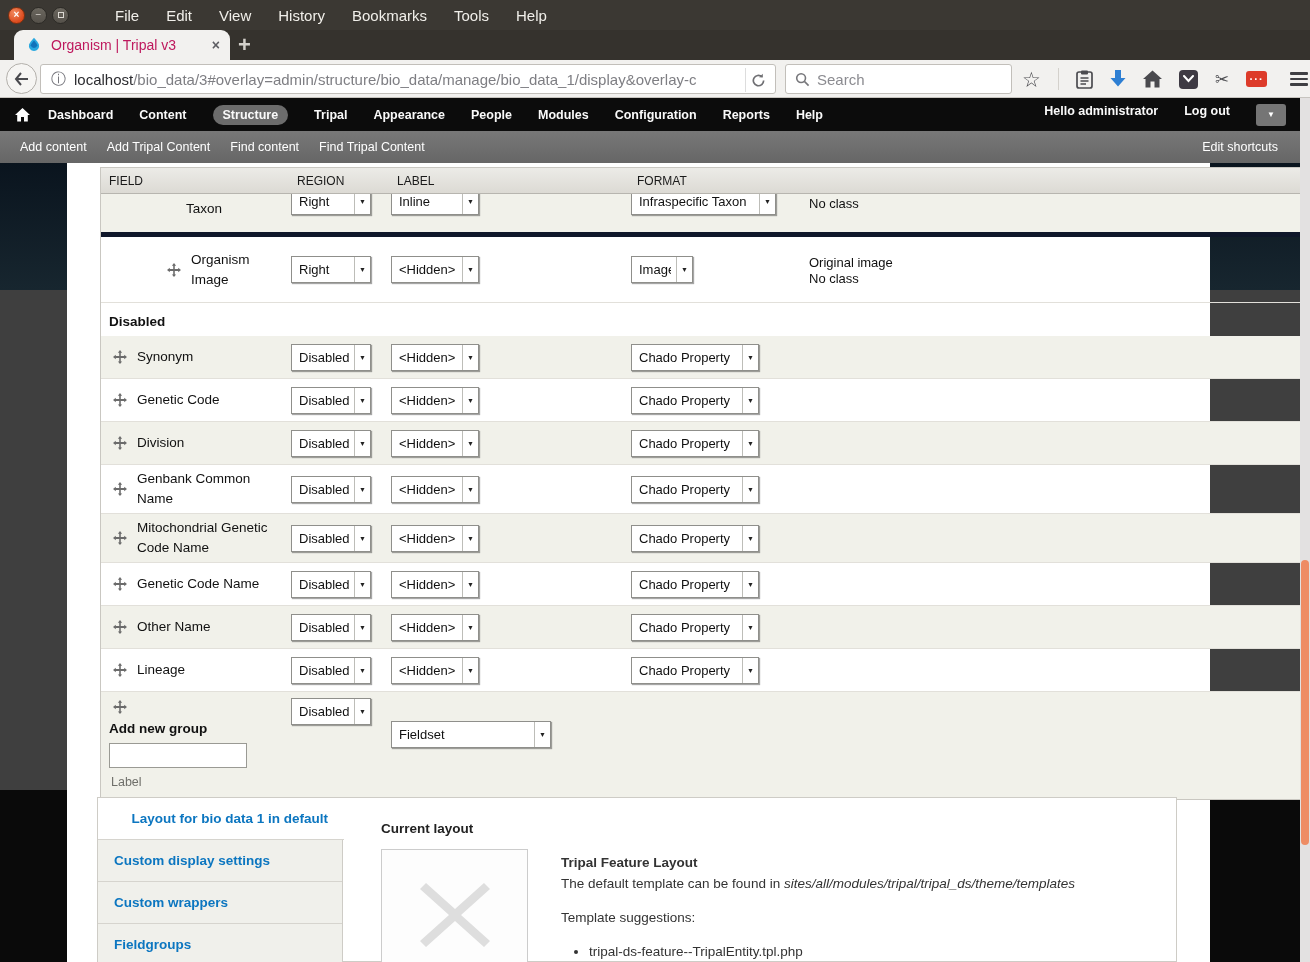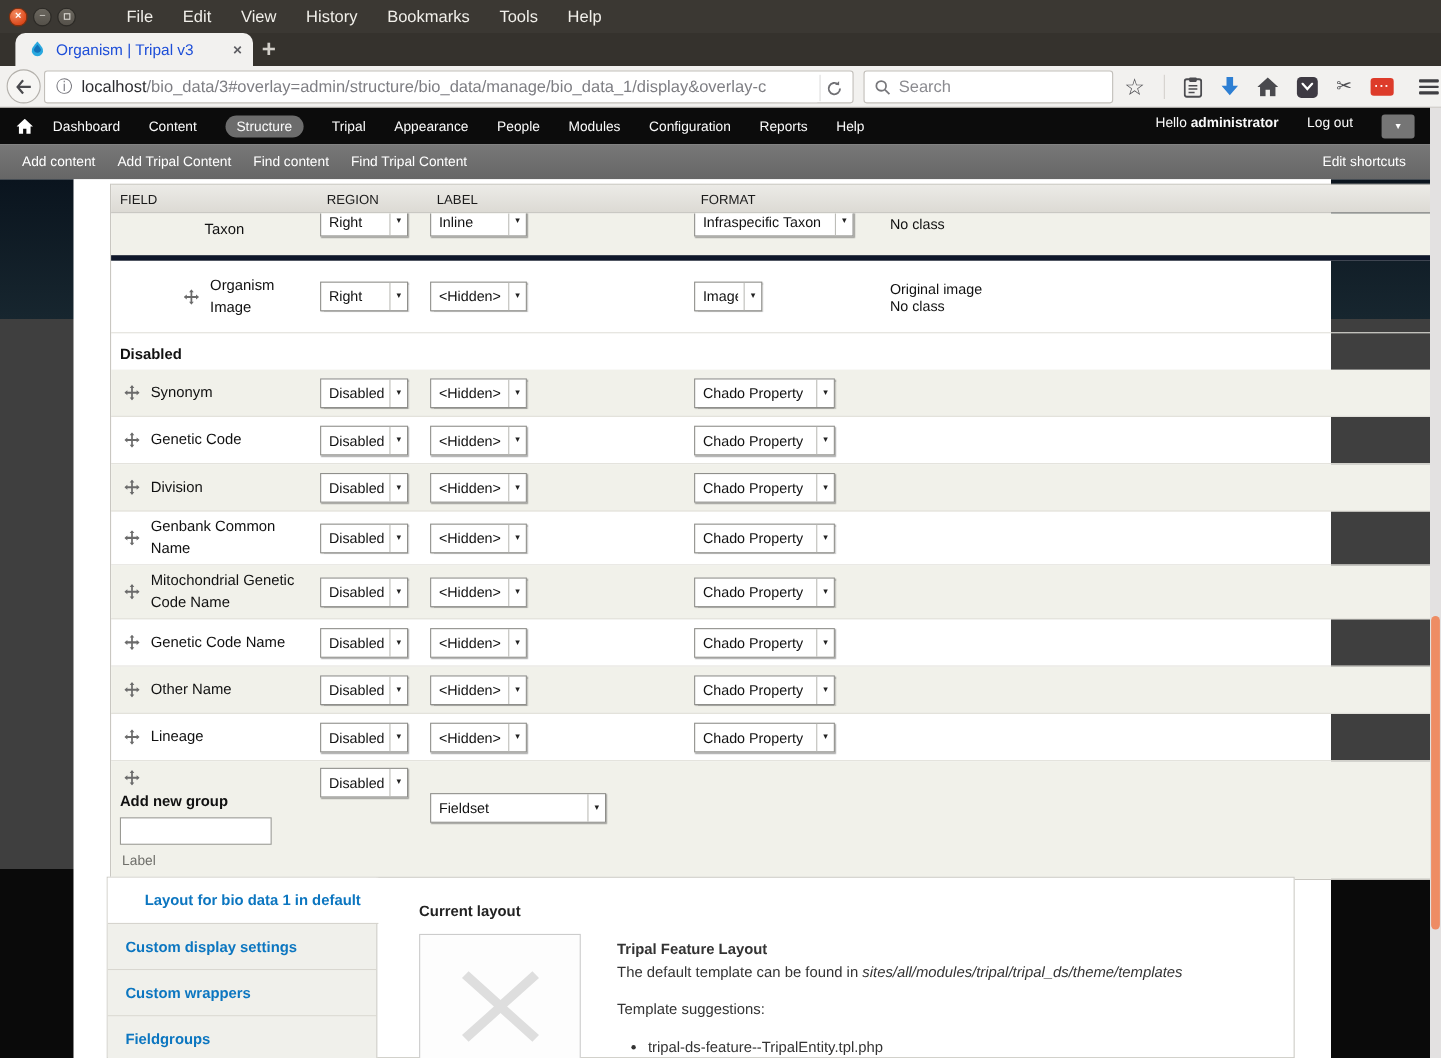--- a/index.html
+++ b/index.html
@@ -13,21 +13,21 @@
   .wbtn { width:17px; height:17px; border-radius:50%; display:flex; align-items:center; justify-content:center; font-size:10px; line-height:1; }
   .wbtn.close { background:radial-gradient(circle at 35% 30%, #f28a5f, #dc4a1d 70%); border:1px solid #82300e; color:#fff; font-weight:bold; }
   .wbtn.min, .wbtn.max { background:linear-gradient(#6b675f,#55514a); border:1px solid #2c2a26; color:#dcd9d3; }
   .wbtn.max .sq { width:6px; height:6px; border:1px solid #dcd9d3; display:block; }
   .menubar { display:flex; gap:27px; margin-left:46px; }
   .menubar span { color:#f1efea; font-size:15px; cursor:default; }
 
   
   .tabbar { position:absolute; left:0; top:30px; width:1310px; height:30px; background:#35322d; }
   .tab { position:absolute; left:14px; top:0; width:216px; height:30px; background:#f2f1ef; border-radius:9px 9px 0 0; display:flex; align-items:center; padding:0 10px 0 12px; }
-  .tab-title { font-size:14px; color:#1d4ed8; margin-left:9px; white-space:nowrap; }
+  .tab-title { font-size:14px; color:#be185d; margin-left:9px; white-space:nowrap; }
   .tab-close { margin-left:auto; color:#5e5e63; font-size:14px; font-weight:bold; }
   .newtab { position:absolute; left:238px; top:2px; color:#d3d0ca; font-size:22px; font-weight:bold; }
 
   
   .navbar { position:absolute; left:0; top:60px; width:1310px; height:38px; background:#f2f1ef; border-bottom:1px solid #c7c4bf; }
   .backbtn { position:absolute; left:6px; top:3px; width:31px; height:31px; border-radius:50%; border:1px solid #b3b0ab; background:#f6f5f3; display:flex; align-items:center; justify-content:center; }
   .urlbar { position:absolute; left:40px; top:4px; width:736px; height:30px; background:#fff; border:1px solid #c2bfba; border-radius:3px; display:flex; align-items:center; overflow:hidden; }
   .info-ic { color:#73737a; font-size:15px; margin:0 8px 0 10px; }
   .url { font-size:15px; white-space:nowrap; position:relative; flex:1; overflow:hidden; }
   .url .host { color:#2c2c30; }
@@ -40,21 +40,21 @@
   .navicons { position:absolute; left:1022px; top:0; height:38px; display:flex; align-items:center; gap:17px; }
   .nsep { width:1px; height:22px; background:#d4d1cc; }
   .star { font-size:21px; color:#4c4c50; line-height:1; }
   .pocket { width:19px; height:19px; border-radius:4px; background:#3e3a43; display:flex; align-items:center; justify-content:center; }
   .redext { width:21px; height:16px; border-radius:3px; background:#dd3b2a; color:#fff; font-size:11px; font-weight:bold; display:flex; align-items:center; justify-content:center; letter-spacing:1px; }
   .scissors { font-size:17px; color:#4c4c50; position:relative; }
   .burger { display:flex; flex-direction:column; gap:3px; margin-left:6px; }
   .burger span { width:18px; height:2.5px; background:#3f3f43; border-radius:1px; }
 
   
-  .adminbar { position:absolute; left:0; top:98px; width:1300px; height:33px; background:#0c0c0c; display:flex; align-items:center; color:#fafafa; font-size:12.5px; }
+  .adminbar { position:absolute; left:0; top:98px; width:1300px; height:33px; background:#0c0c0c; display:flex; align-items:center; color:#fafafa; font-size:12.5px;font-weight:bold; }
   .adminbar .home-ic { margin:0 18px 0 15px; }
   .admin-items { display:flex; gap:26px; align-items:center; }
   .admin-items span { cursor:default; }
   .admin-items .active { background:#6c6c6c; border-radius:10px; padding:3px 10px; }
   .admin-right { margin-left:auto; display:flex; gap:26px; margin-right:14px; }
   .admin-toggle { width:30px; height:22px; background:#757575; border-radius:3px; display:flex; align-items:center; justify-content:center; color:#fff; font-size:8px; }
 
   
   .shortbar { position:absolute; left:0; top:131px; width:1300px; height:32px; background:linear-gradient(#787878,#666); display:flex; align-items:center; color:#fff; font-size:12.5px; }
   .short-items { display:flex; gap:20px; margin-left:20px; }

